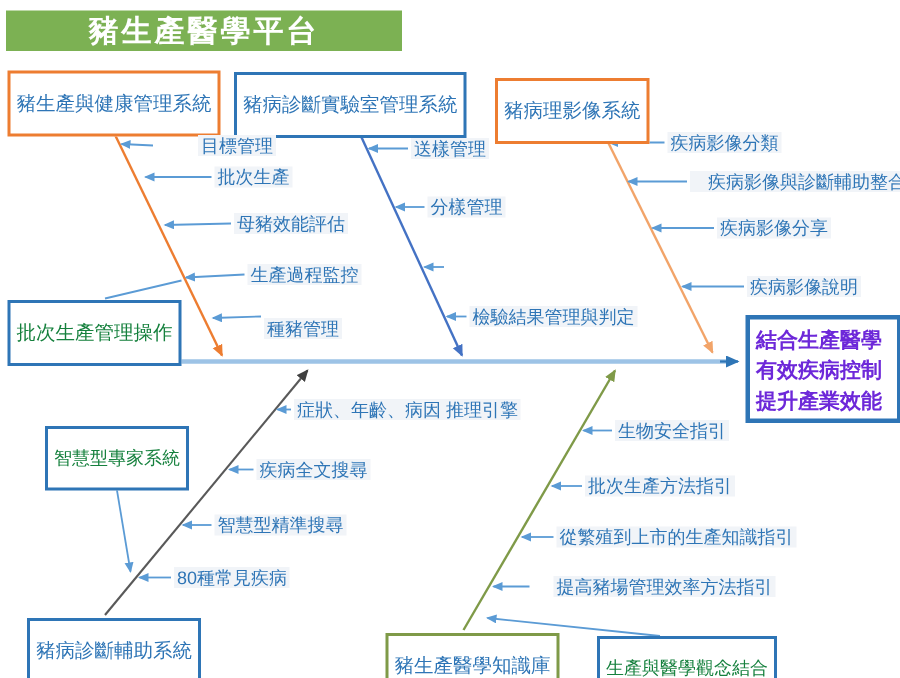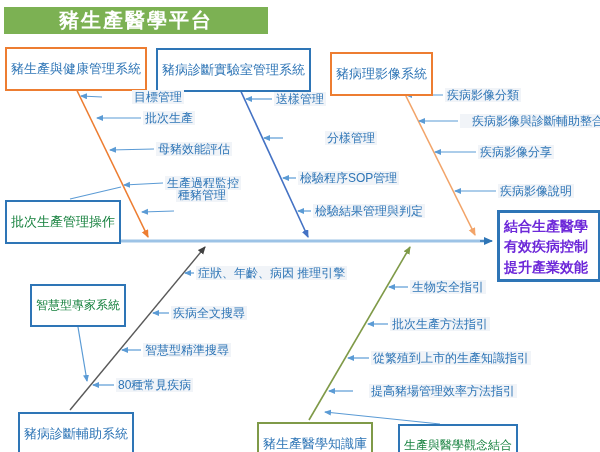--- a/index.html
+++ b/index.html
@@ -117,25 +117,24 @@
   <div class="effect">
     <div>結合生產醫學</div>
     <div>有效疾病控制</div>
     <div>提升產業效能</div>
   </div>
 
   <div class="cause" style="left:104px;top:90px;margin-left:28px;">目標管理</div>
   <div class="cause" style="left:143px;top:111px;">批次生產</div>
   <div class="cause" style="left:156px;top:142px;">母豬效能評估</div>
   <div class="cause" style="left:165px;top:176px;">生產過程監控</div>
-  <div class="cause" style="left:176px;top:188px;text-align:center;">種豬管理</div>
+  <div class="cause" style="left:176px;top:212px;text-align:center;">種豬管理</div>
 
   <div class="cause" style="left:274px;top:92px;">送樣管理</div>
-  <div class="cause" style="left:285px;top:131px;margin-left:40px;">分樣管理</div>
-  <div class="cause" style="left:298px;top:171px;">檢驗程序SOP管理</div>
+  <div class="cause" style="left:285px;top:131px;">分樣管理</div>
   <div class="cause" style="left:313px;top:204px;">檢驗結果管理與判定</div>
 
   <div class="cause" style="left:445px;top:88px;">疾病影像分類</div>
   <div class="cause" style="left:460px;top:114px;padding-left:12px;">疾病影像與診斷輔助整合</div>
   <div class="cause" style="left:478px;top:145px;">疾病影像分享</div>
   <div class="cause" style="left:498px;top:184px;">疾病影像說明</div>
 
   <div class="cause" style="left:196px;top:266px;">症狀、年齡、病因 推理引擎</div>
   <div class="cause" style="left:171px;top:306px;">疾病全文搜尋</div>
   <div class="cause" style="left:143px;top:343px;">智慧型精準搜尋</div>

